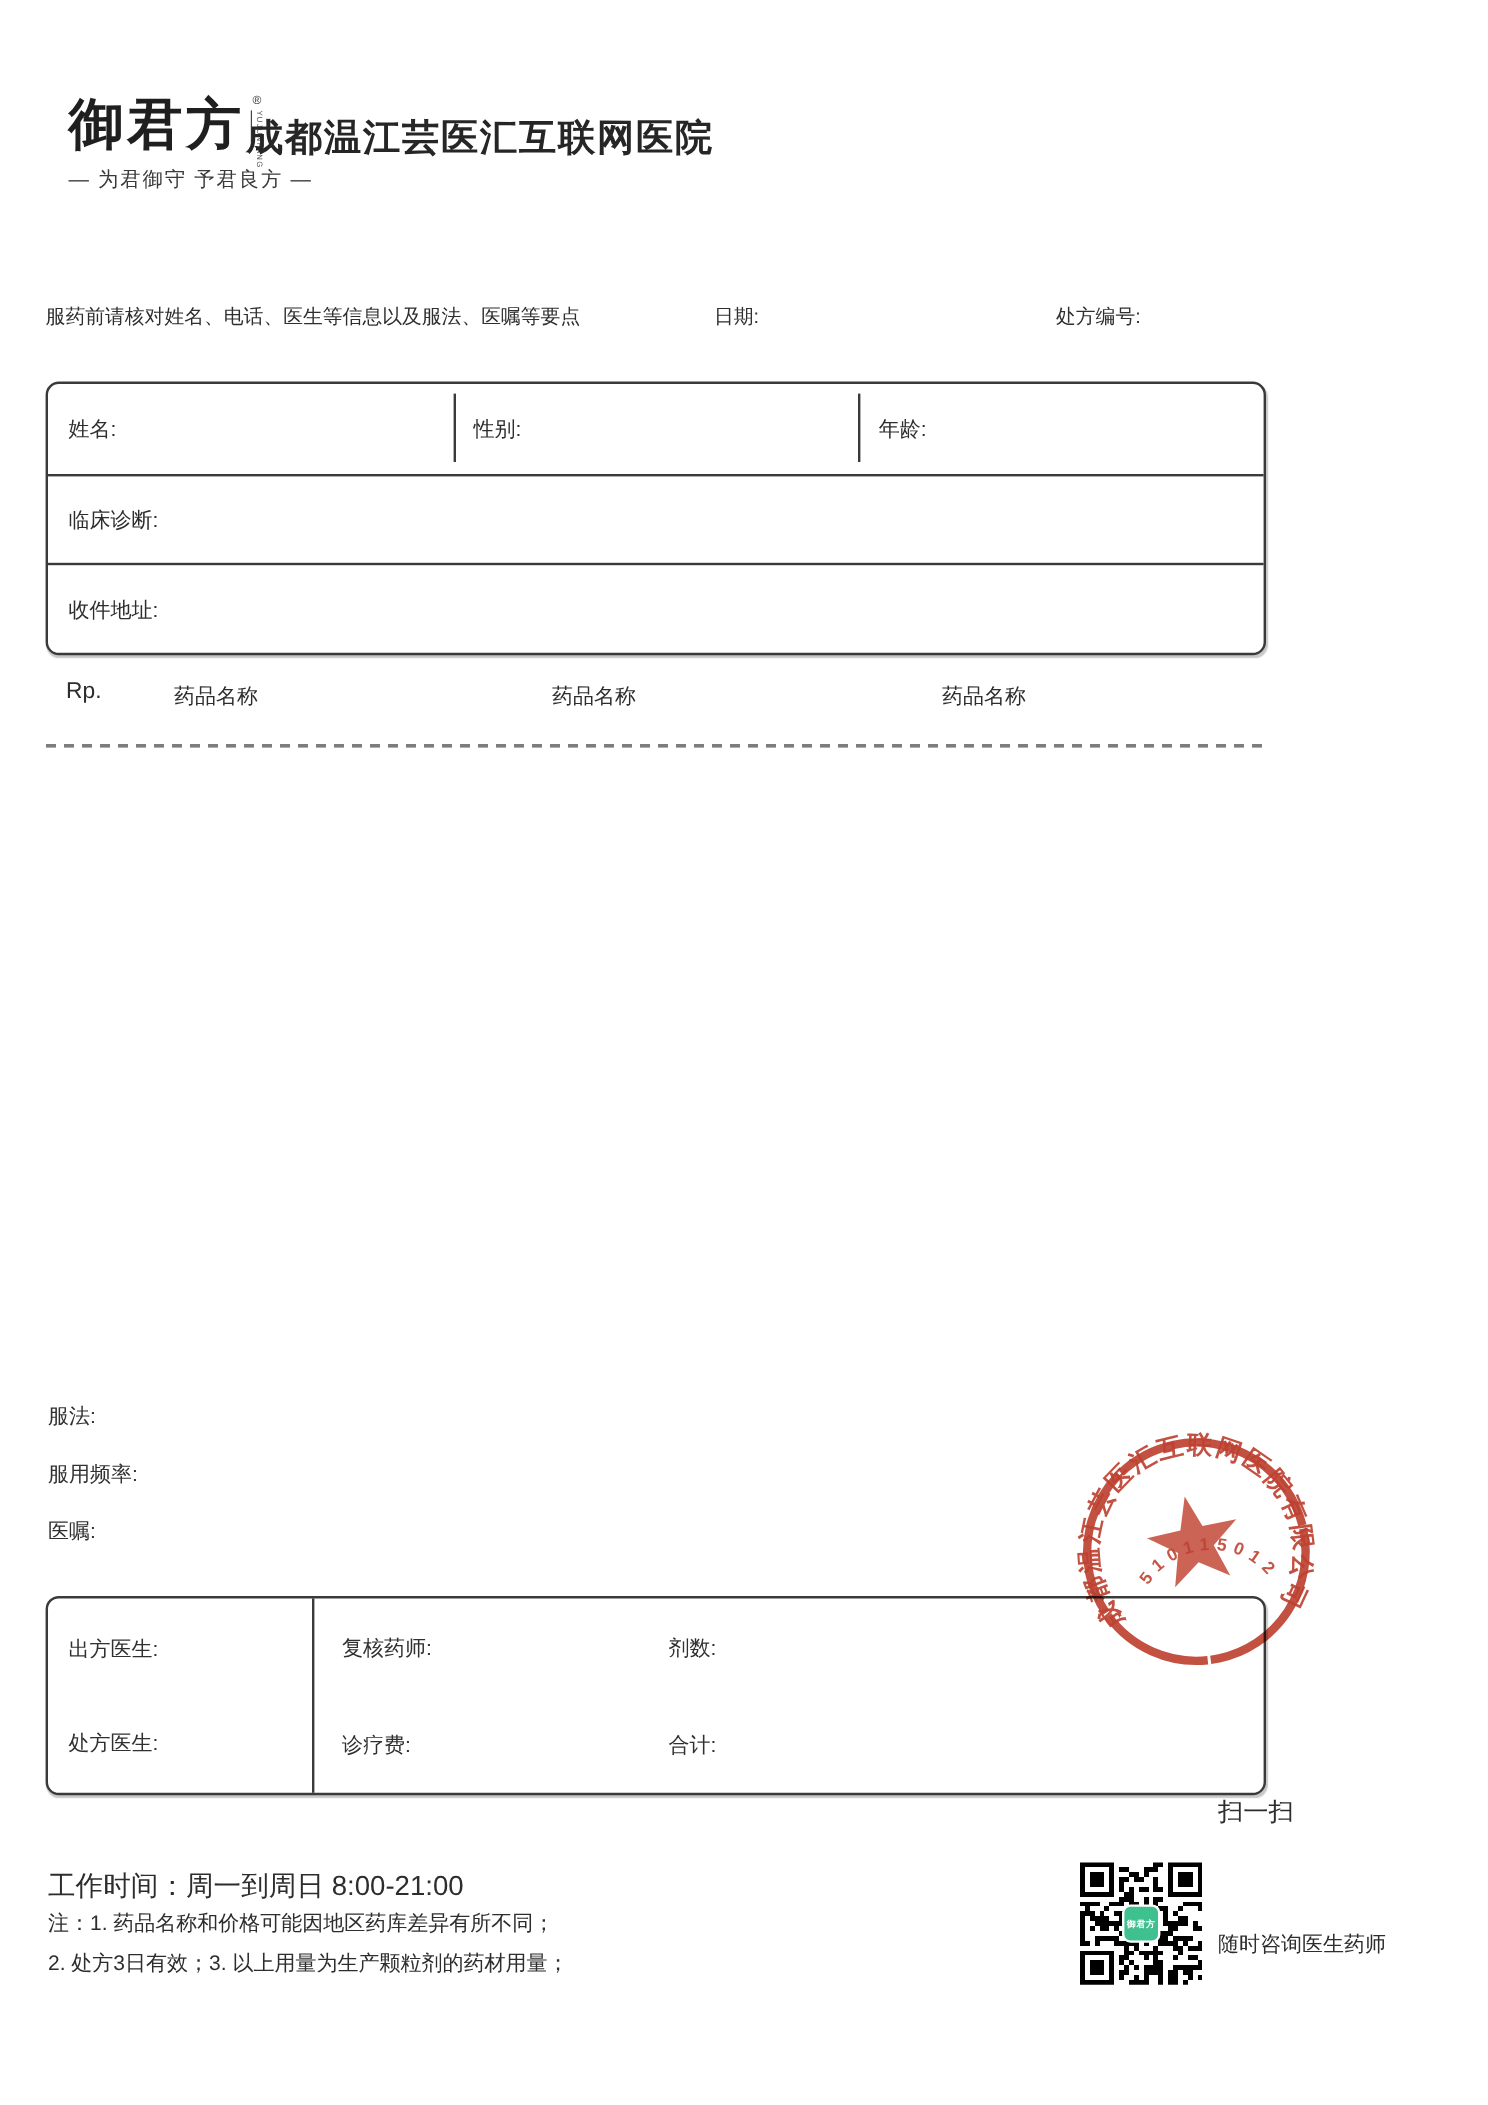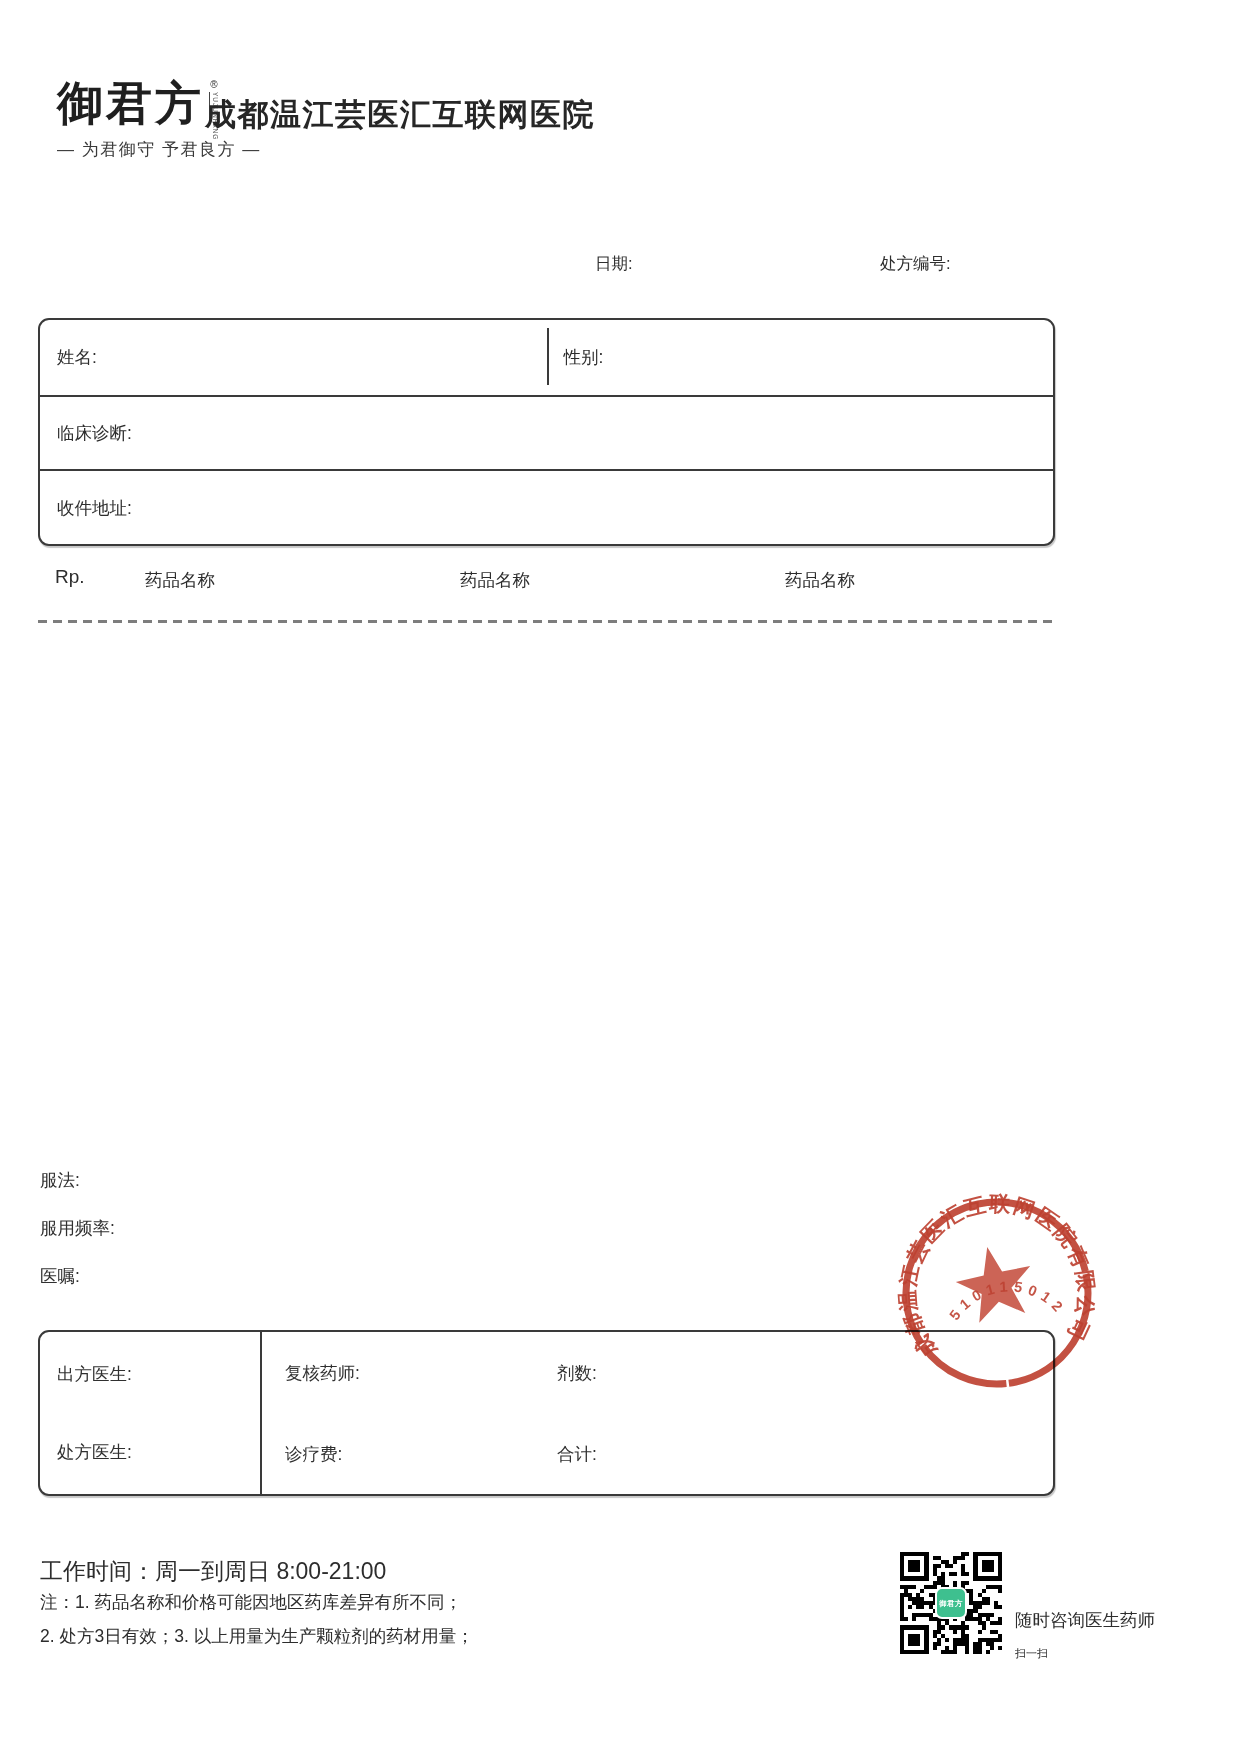--- a/index.html
+++ b/index.html
@@ -59,52 +59,56 @@
   
   .work-hours{position:absolute;left:40px;top:1556px;font-size:23px;color:#2d2d2d;}
   .note-line1{position:absolute;left:40px;top:1590px;font-size:17.5px;color:#2d2d2d;}
   .note-line2{position:absolute;left:40px;top:1624px;font-size:17.5px;color:#2d2d2d;}
   .qr-wrap{position:absolute;left:900px;top:1552px;width:102px;height:102px;}
   .qr-svg{position:absolute;left:0;top:0;width:102px;height:102px;shape-rendering:crispEdges;}
   .qr-logo{position:absolute;left:35px;top:35px;width:32px;height:32px;border-radius:7px;
            border:2px solid #fff;box-sizing:border-box;display:flex;flex-direction:column;
            align-items:center;justify-content:center;}
   .qr-logo-text{color:#fff;font-size:7.5px;font-weight:bold;letter-spacing:.5px;line-height:1.2;}
-  .qr-caption1{position:absolute;left:1015px;top:1646px;font-size:11px;color:#2d2d2d;}
+  .qr-caption1{position:absolute;left:1015px;top:1496px;font-size:21px;color:#2d2d2d;}
   .qr-caption2{position:absolute;left:1015px;top:1608px;font-size:17.5px;color:#2d2d2d;}
 </style>
 </head>
 <body>
 
 <div class="page">
 
   <div class="brand-logo">
     <div class="logo-main">
       <span class="logo-text">御君方</span>
       <span class="logo-side">
         <span class="logo-reg">®</span>
         <span class="logo-vert">YUJUNFANG</span>
       </span>
     </div>
     <div class="logo-tagline">— 为君御守 予君良方 —</div>
   </div>
   <h1 class="hospital-title">成都温江芸医汇互联网医院</h1>
 
   <div class="notice-row">
+    <span class="notice-text">服药前请核对姓名、电话、医生等信息以及服法、医嘱等要点</span>
     <span class="date-label">日期:</span>
     <span class="rxno-label">处方编号:</span>
   </div>
 
   <div class="patient-box">
     <div class="p-row">
       <div class="p-cell">
         <span>姓名:</span>
       </div>
       <div class="p-cell">
         <span>性别:</span>
+      </div>
+      <div class="p-cell">
+        <span>年龄:</span>
       </div>
     </div>
     <div class="p-row">
       <div class="p-cell p-wide">
         <span>临床诊断:</span>
       </div>
     </div>
     <div class="p-row">
       <div class="p-cell p-wide">
         <span>收件地址:</span>

